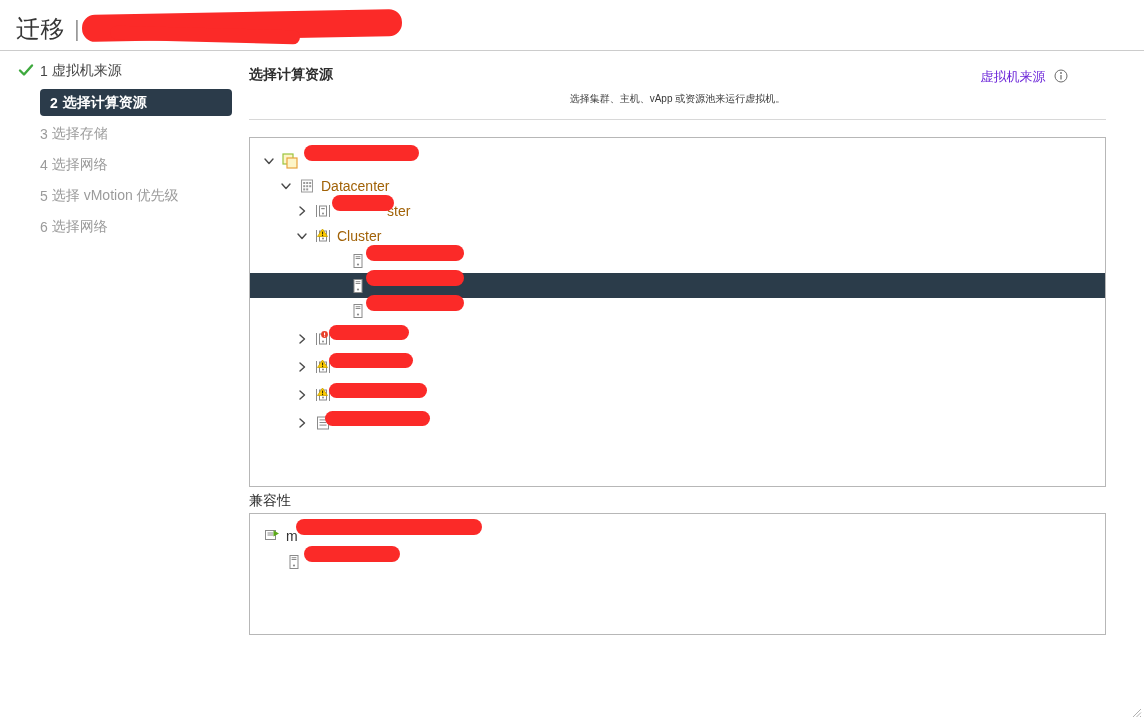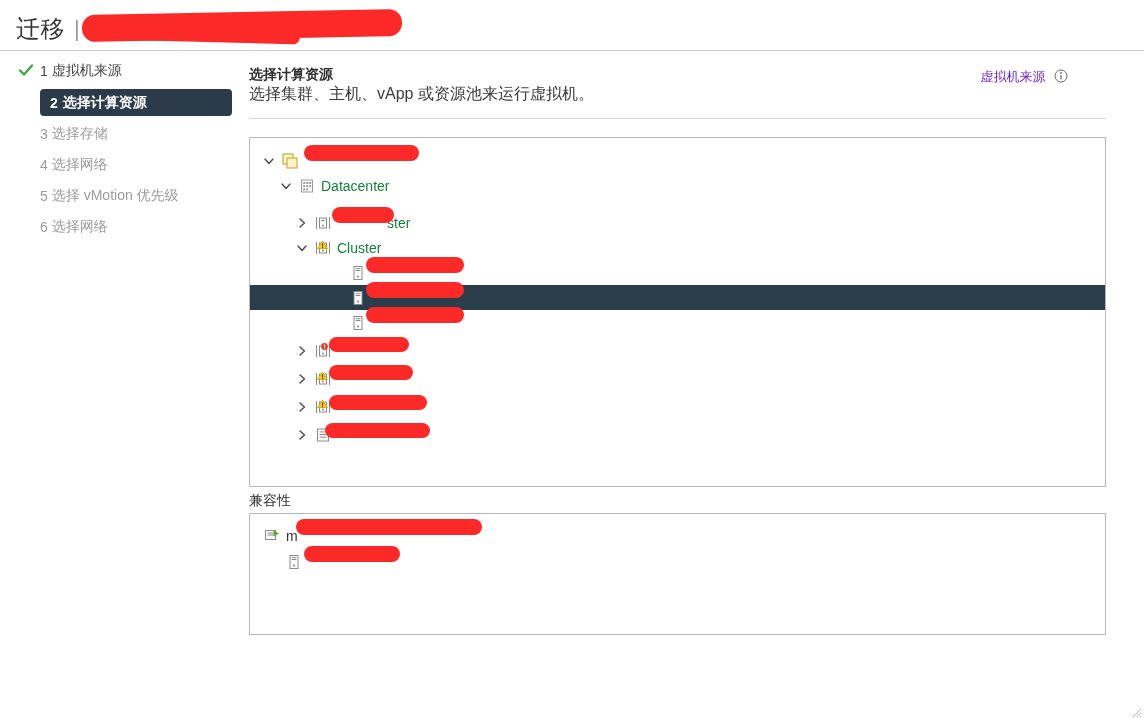--- a/index.html
+++ b/index.html
@@ -109,22 +109,24 @@
     top: 58px;
     width: 857px;
   }
   .pane-title {
     font-size: 14px;
     font-weight: bold;
     color: #2e2e2e;
     margin: 8px 0 0 0;
   }
   .pane-sub {
-    font-size: 16px;
+    font-size: 10px;
     color: #3a3a3a;
+    margin-top: 8px;
+    text-align: center;
   }
   .pane-divider {
     margin-top: 13px;
     height: 1px;
     background: #d8d8d8;
   }
   .vm-source {
     position: absolute;
     right: 38px;
     top: 10px;
@@ -150,21 +152,21 @@
     border: 1px solid #b7b7b7;
     background: #ffffff;
     overflow: hidden;
   }
   .tree-row {
     position: relative;
     height: 25px;
     display: flex;
     align-items: center;
     font-size: 14px;
-    color: #15803d;
+    color: #a16207;
     white-space: nowrap;
   }
   .tree-row.selected {
     background: #2b3c4a;
     color: #ffffff;
   }
   .twisty {
     width: 14px;
     height: 14px;
     flex: 0 0 14px;
@@ -336,21 +338,21 @@
         <rect x="4.2" y="7.2" width="2" height="2" fill="#9a9a9a"></rect>
           <rect x="7.2" y="7.2" width="2" height="2" fill="#9a9a9a"></rect>
           <rect x="10.2" y="7.2" width="2" height="2" fill="#9a9a9a"></rect>
         <rect x="4.2" y="10.4" width="2" height="2" fill="#9a9a9a"></rect>
           <rect x="7.2" y="10.4" width="2" height="2" fill="#9a9a9a"></rect>
       </svg>
     </span>
     <span class="node-label">Datacenter</span>
   </div>
 
-  <div class="tree-row" style="padding-left:45px;margin-top:12px;">
+  <div class="tree-row" style="padding-left:45px;">
     <span class="twisty">
       <svg width="14" height="14" viewBox="0 0 14 14">
           <path d="M5 3 L9.5 7 L5 11" stroke="#4a4a4a" stroke-width="1.4" fill="none" stroke-linecap="round" stroke-linejoin="round"></path>
         </svg>
     </span>
     <span class="node-icon">
       <svg width="16" height="16" viewBox="0 0 16 16">
         <path d="M1.5 2 L1.5 14" stroke="#8a8a8a" stroke-width="1"></path>
         <path d="M14.5 2 L14.5 14" stroke="#8a8a8a" stroke-width="1"></path>
         <rect x="4.5" y="3" width="7" height="10" fill="#ffffff" stroke="#8a8a8a" stroke-width="1"></rect>

